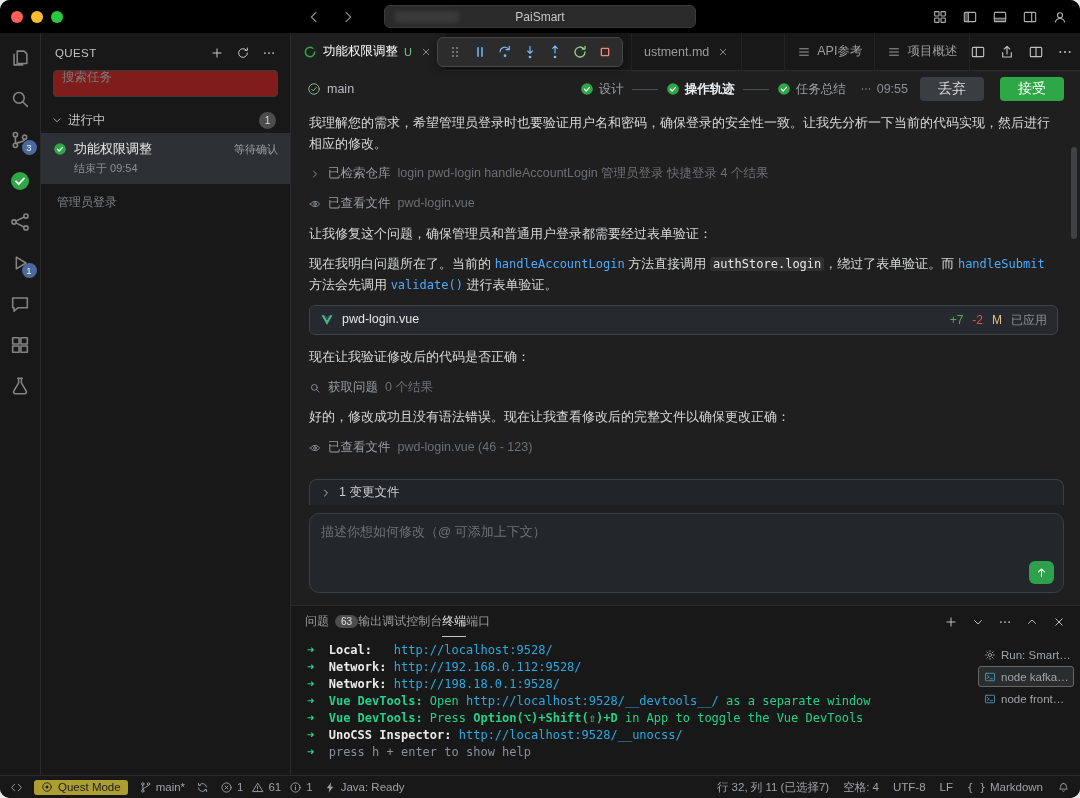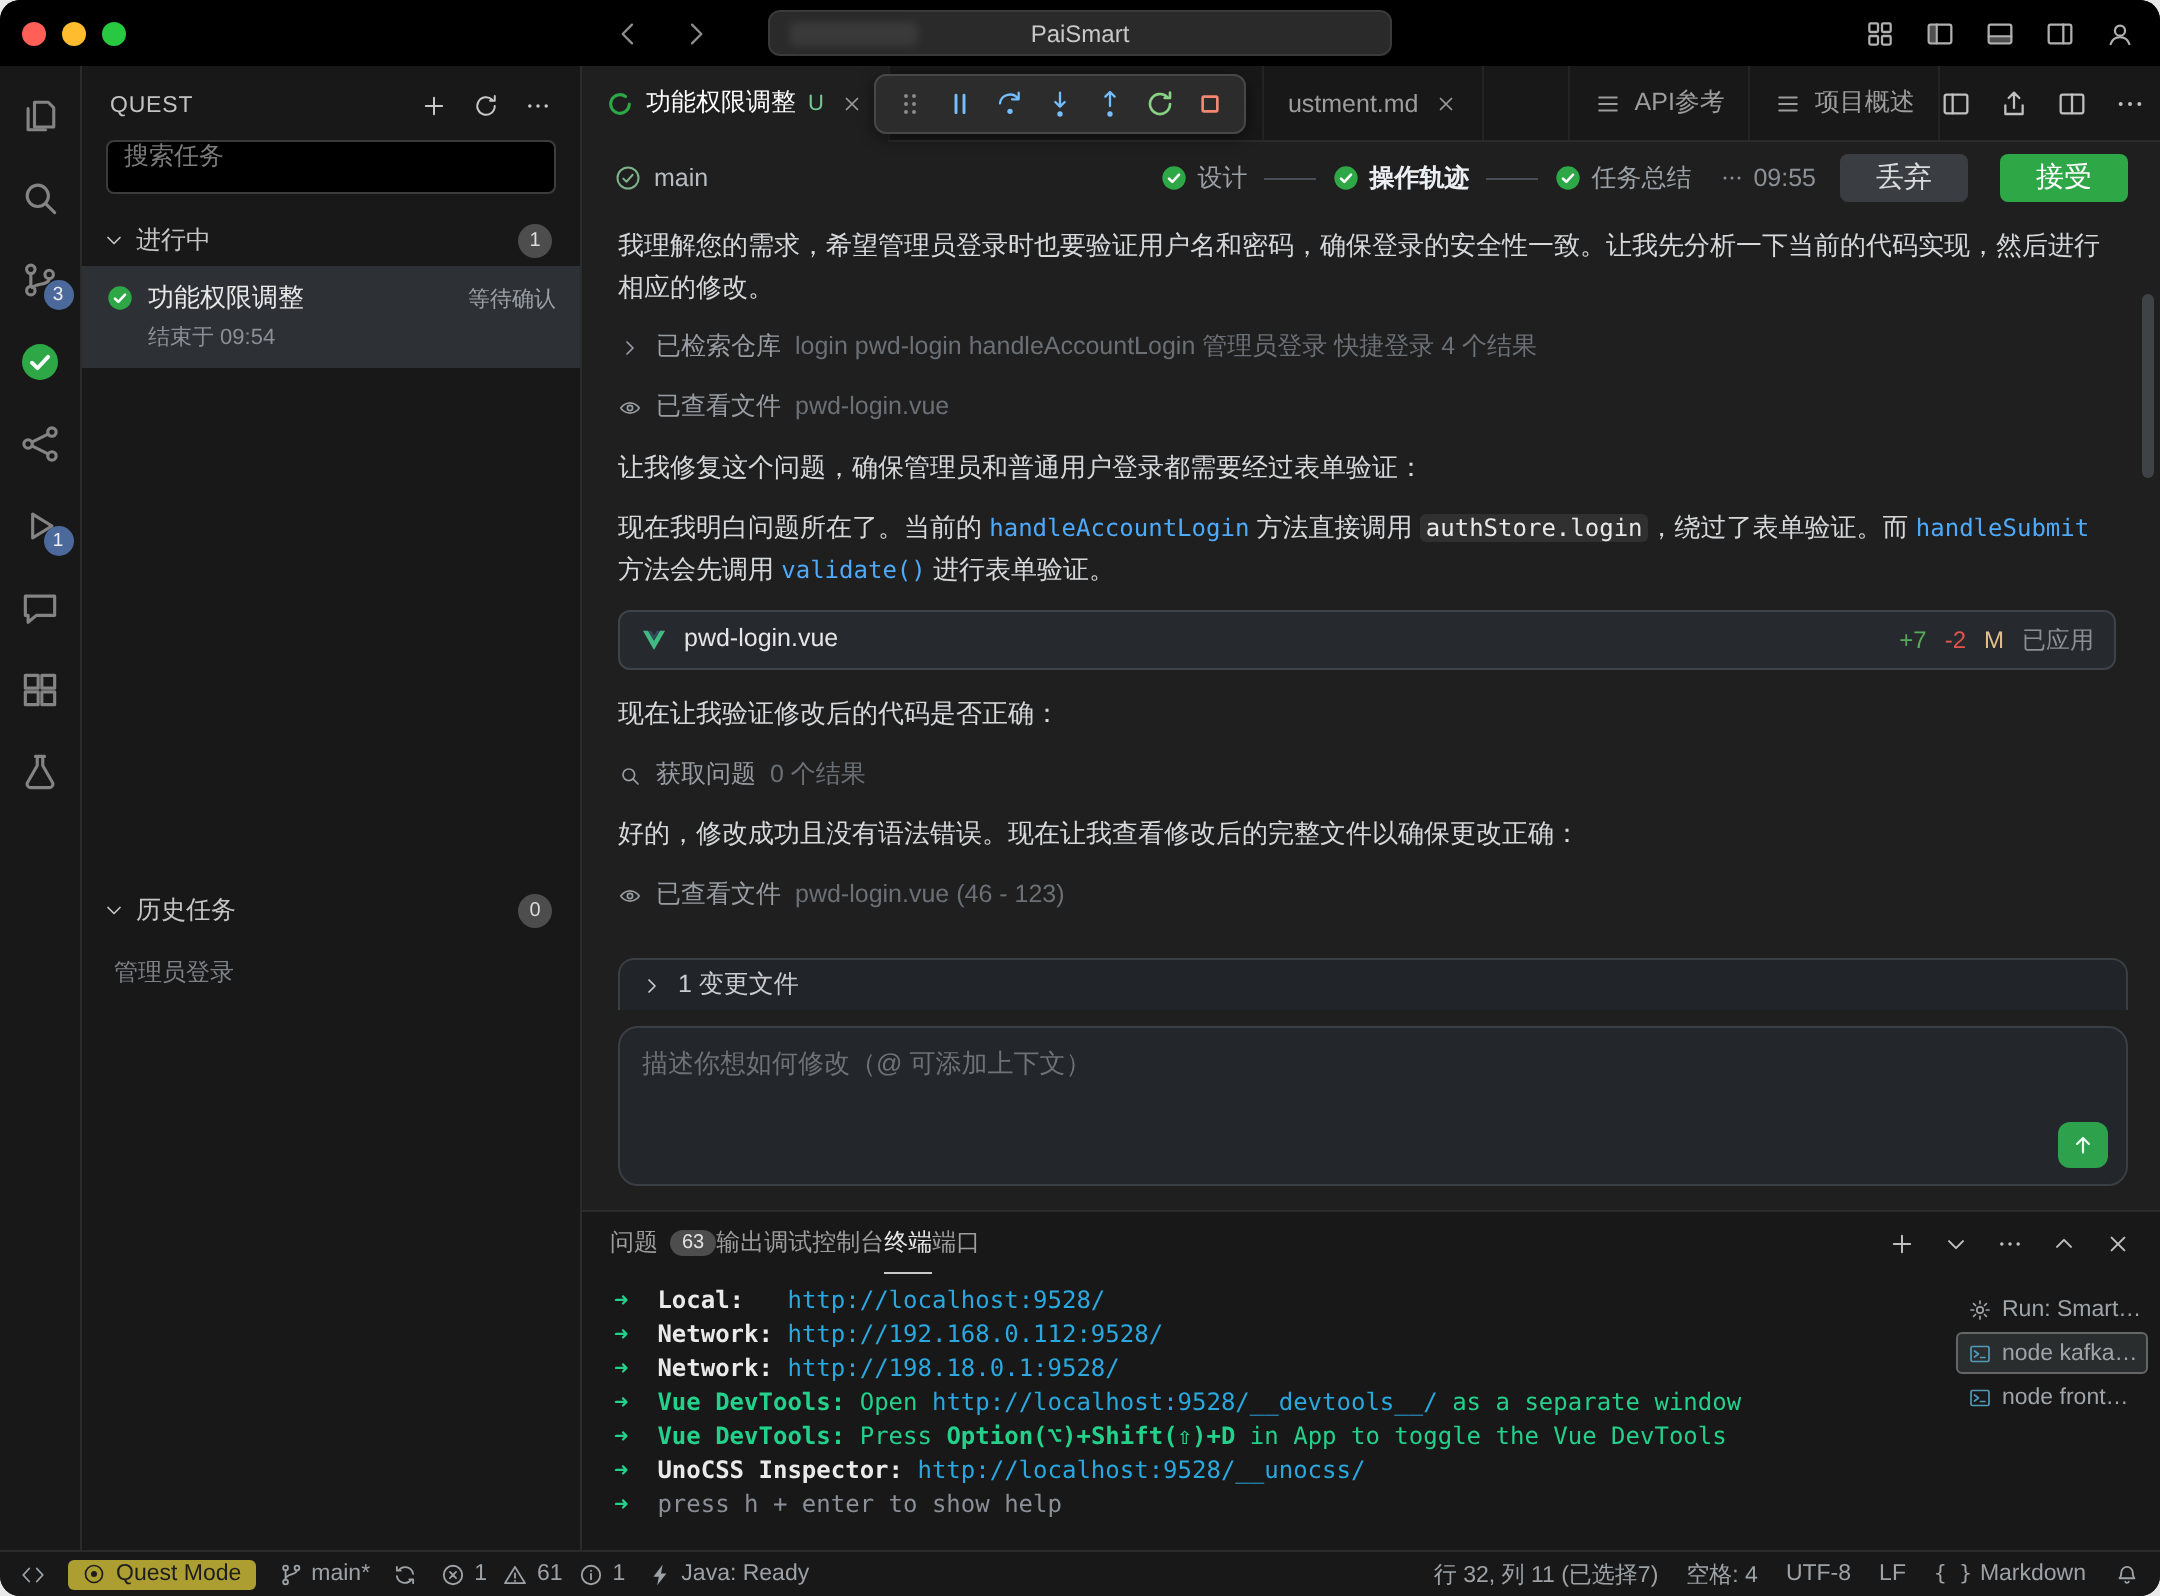--- a/index.html
+++ b/index.html
@@ -21,21 +21,21 @@
 .body-row{flex:1;display:flex;min-height:0}
 .activitybar{width:41px;flex:0 0 41px;background:#181818;border-right:1px solid #2b2b2b;display:flex;flex-direction:column;align-items:center;padding-top:4px}
 .ab-item{width:41px;height:41px;display:flex;align-items:center;justify-content:center;position:relative;color:#848484;cursor:pointer}
 .ab-item.active{color:#fff}
 .ab-badge{position:absolute;right:4px;bottom:5px;min-width:15px;height:15px;border-radius:8px;background:#4b6a9b;color:#eee;font-size:9.5px;display:flex;align-items:center;justify-content:center;padding:0 3px}
 
 .sidebar{width:250px;flex:0 0 250px;background:#181818;border-right:1px solid #2b2b2b;display:flex;flex-direction:column;font-size:12.5px}
 .sb-head{display:flex;align-items:center;padding:13px 14px 10px;color:#c2c2c2}
 .sb-title{font-size:11.5px;letter-spacing:.4px}
 .sb-head-icons{margin-left:auto;display:flex;gap:12px;color:#c8c8c8}
-.sb-search{margin:0 12px 10px;height:27px;background:#000000;border:1px solid #3c3c3c;border-radius:4px;display:flex;align-items:flex-start;padding:0 8px}
+.sb-search{margin:0 12px 10px;height:27px;background:#7f1d1d;border:1px solid #3c3c3c;border-radius:4px;display:flex;align-items:flex-end;padding:12px 8px}
 .sb-search input{flex:1;background:transparent;border:none;outline:none;color:#ccc;font-size:12.5px;font-family:inherit}
 .sb-search input::placeholder{color:#7b7b7b}
 .sb-section{height:26px;display:flex;align-items:center;gap:5px;padding:0 10px;color:#c5c5c5;cursor:pointer}
 .sb-badge{margin-left:auto;min-width:17px;height:17px;border-radius:9px;background:#4d4d4d;color:#ddd;font-size:10px;display:flex;align-items:center;justify-content:center;padding:0 4px;margin-right:4px}
 .task-item{background:#2d3135;padding:7px 12px 8px;cursor:pointer}
 .task-top{display:flex;align-items:center;gap:7px}
 .task-title{color:#e8e8e8;font-size:13px}
 .task-status{margin-left:auto;color:#9aa0a6;font-size:11px}
 .task-meta{color:#8b9096;font-size:11px;margin:3px 0 0 21px}
 .sb-history{margin-top:258px}
@@ -295,29 +295,20 @@
           <span class="ic ic-14">
               <svg viewBox="0 0 24 24">
                 <circle cx="12" cy="12" r="10" fill="#2ea746"></circle>
                 <path d="M7.7 12.5l2.9 2.9 5.7-6.2" stroke="#fff" stroke-width="2.2" fill="none" stroke-linecap="round" stroke-linejoin="round"></path>
               </svg>
             </span>
           <span class="task-title">功能权限调整</span>
           <span class="task-status">等待确认</span>
         </div>
         <div class="task-meta">结束于 09:54</div>
-      </div>
-      <div class="sb-section sb-history">
-        <span class="ic ic-12">
-            <svg viewBox="0 0 24 24" fill="none" stroke="currentColor" stroke-width="1.7" stroke-linecap="round" stroke-linejoin="round">
-              <path d="M6 9.5l6 6 6-6"></path>
-            </svg>
-          </span>
-        <span>历史任务</span>
-        <span class="sb-badge">0</span>
       </div>
       <div class="sb-empty">管理员登录</div>
     </div>
 
     <div class="editor-col">
       <div class="tabbar">
         <div id="tabs-strip">
             <div class="tab active">
               <span class="ic ic-14 green">
                 <svg viewBox="0 0 24 24" fill="none" stroke="currentColor" stroke-width="1.7" stroke-linecap="round" stroke-linejoin="round">

